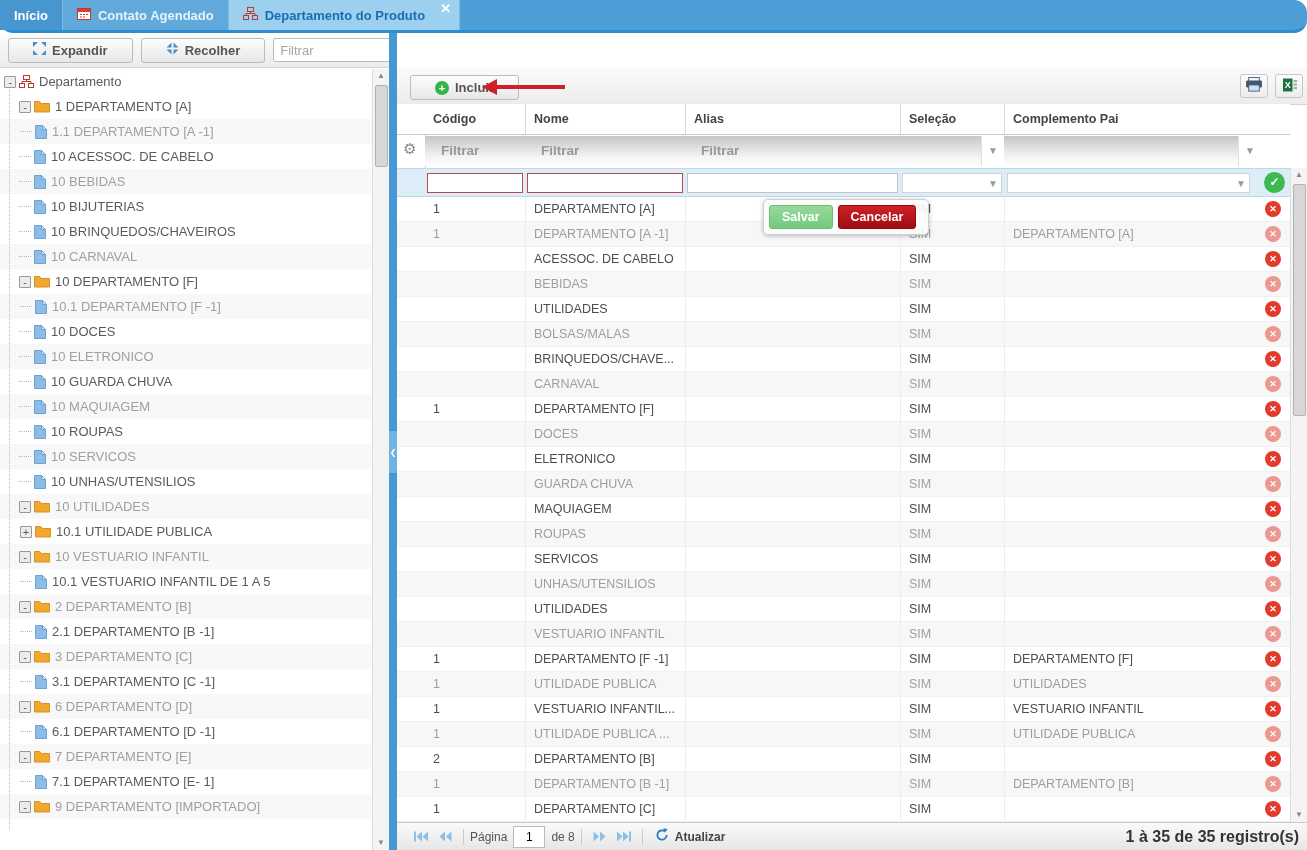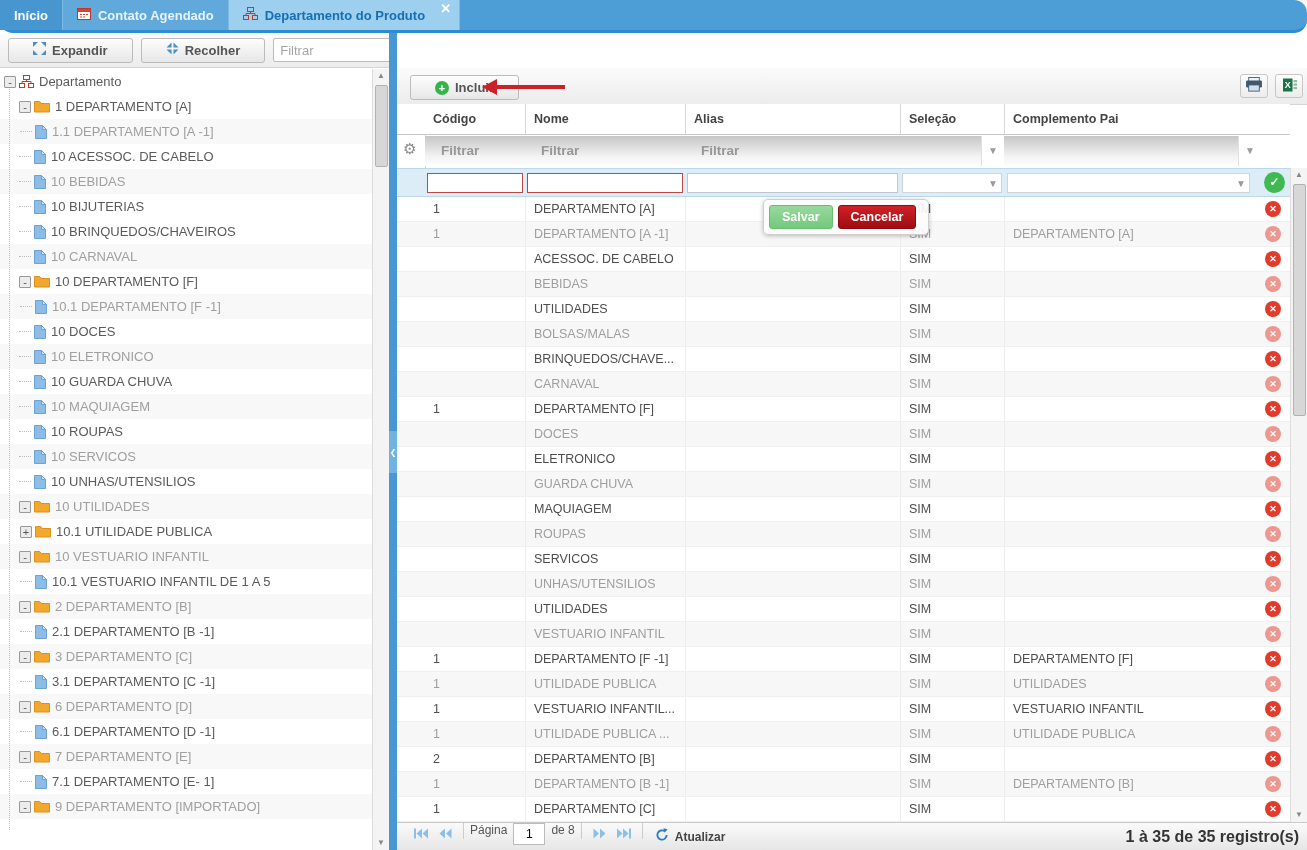--- a/index.html
+++ b/index.html
@@ -73,21 +73,21 @@
   .del{position:absolute;left:868px;top:4px;width:16px;height:16px;border-radius:50%;background:#e23b2c;color:#fff;font-size:9px;font-weight:bold;text-align:center;line-height:16px;cursor:pointer;}
   .grow:nth-child(even) .del{opacity:.5;}
   
   .popup{position:absolute;left:366px;top:166px;width:166px;height:36px;background:rgba(252,252,252,.92);border:1px solid #cfcfcf;border-radius:5px;box-shadow:0 1px 4px rgba(0,0,0,.25);display:flex;align-items:center;gap:5px;padding:0 5px;box-sizing:border-box;z-index:10;}
   .pbtn{height:24px;border:none;border-radius:3px;color:#fff;font-weight:bold;font-size:12.5px;font-family:"Liberation Sans",sans-serif;cursor:pointer;padding:0 12px;}
   .pbtn.save{background:linear-gradient(#98d99e,#74c97c);border:1px solid #6bbd72;}
   .pbtn.cancel{background:linear-gradient(#cf2127,#9e0d12);border:1px solid #8e0a0e;}
   
   .gscroll{position:absolute;left:893px;top:135px;width:16px;height:654px;background:#f4f4f4;border-left:1px solid #ddd;}
   
-  .pager{position:absolute;left:0;top:789px;width:100%;height:28px;background:linear-gradient(#fafafa,#e6e6e6);border-top:1px solid #c9c9c9;display:flex;padding-left:12px;box-sizing:border-box;font-size:12px;color:#555;}
+  .pager{position:absolute;left:0;top:789px;width:100%;height:28px;background:linear-gradient(#fafafa,#e6e6e6);border-top:1px solid #c9c9c9;display:flex;align-items:center;padding-left:12px;box-sizing:border-box;font-size:12px;color:#555;}
   .pgico{display:inline-flex;align-items:center;justify-content:center;width:24px;height:20px;cursor:pointer;}
   .pgsep{width:1px;height:16px;background:#ccc;margin:0 6px;}
   .pginput{width:26px;height:18px;border:1px solid #bbb;text-align:center;font-size:12px;font-family:"Liberation Sans",sans-serif;margin:0 6px;}
   .pgrefresh{display:inline-flex;align-items:center;gap:6px;font-weight:bold;color:#444;cursor:pointer;margin-left:6px;}
   .records{position:absolute;right:8px;top:0;height:28px;line-height:28px;font-size:16px;font-weight:bold;color:#333;}
 </style>
 </head>
 <body>
 
 <div id="app">

